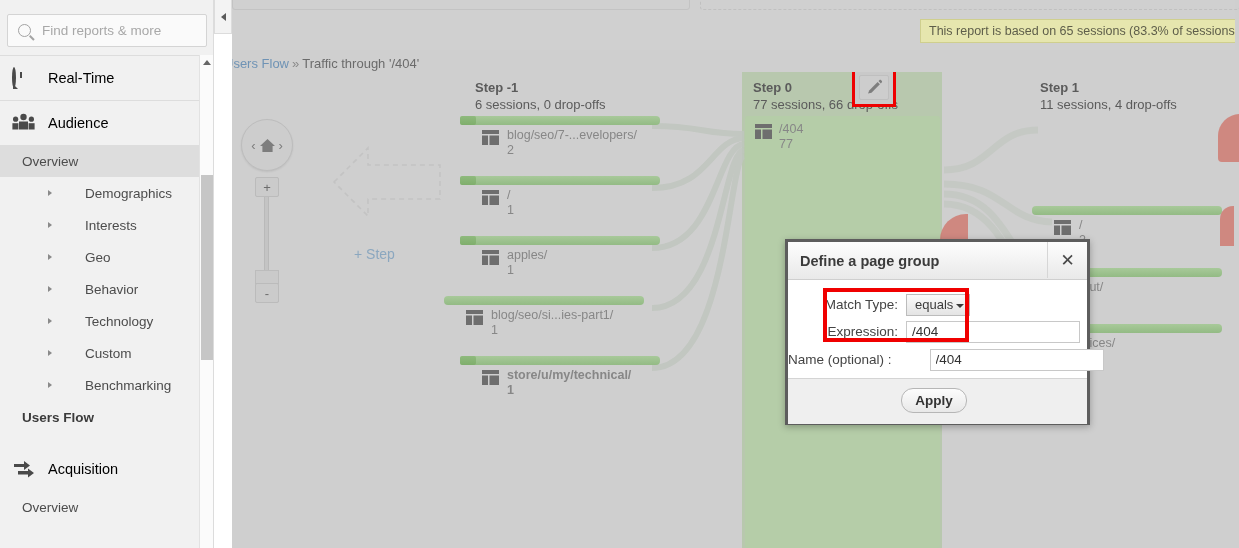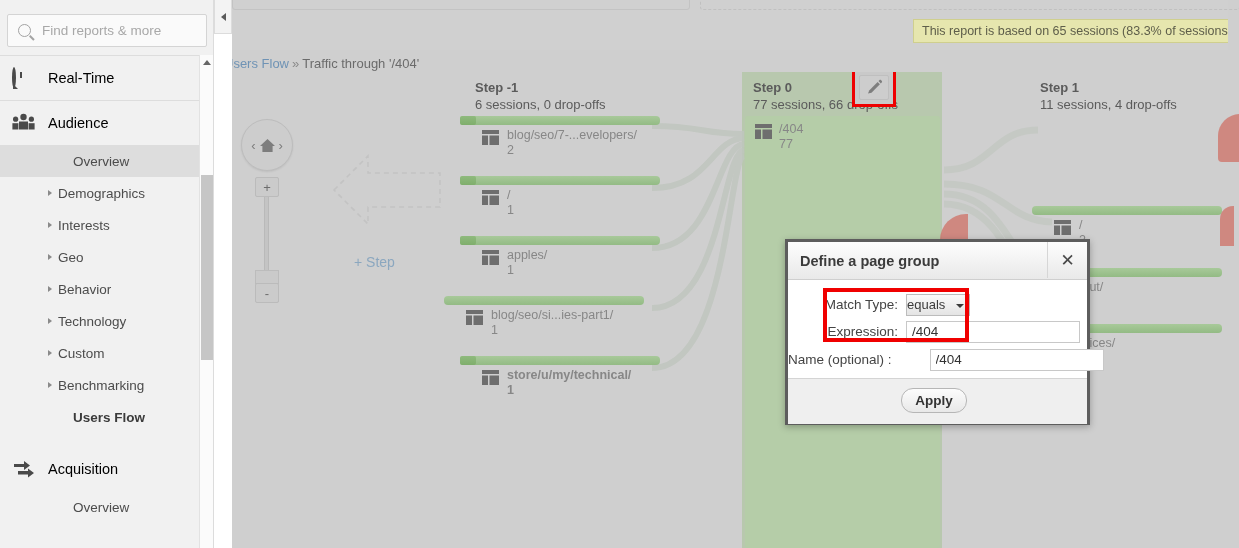--- a/index.html
+++ b/index.html
@@ -93,27 +93,27 @@
     position: relative;
   }
   .nav-group .glabel {
     font-size: 14.5px;
     color: #000000;
   }
   .nav-item {
     height: 32px;
     display: flex;
     align-items: center;
-    padding-left: 73px;
+    padding-left: 22px;
     box-sizing: border-box;
     font-size: 13.5px;
     color: #4c4c4c;
     cursor: pointer;
   }
-  .nav-item.indent { padding-left: 48px; }
+  .nav-item.indent { padding-left: 48px; gap: 27px; }
   .nav-item.active {
     background: #dddddd;
   }
   .nav-item.bold {
     font-weight: bold;
     color: #3b3b3b;
   }
   .caret {
     width: 0; height: 0;
     border-left: 4.5px solid #8a8a8a;
@@ -200,20 +200,21 @@
     left: 232px; top: 0;
     width: 1007px; height: 548px;
     background: #cfcfcf;
     overflow: hidden;
   }
   #top-strip {
     position: absolute;
     left: 0; top: 0;
     width: 996px; height: 50px;
     background: #d0d0d0;
+    padding-left: 7px;
   }
   .ghost-panel {
     position: absolute;
     top: -34px;
     height: 44px;
     border: 1px dashed #c0c0c0;
     border-radius: 3px;
     box-sizing: border-box;
   }
   #ghost-a { left: 0; width: 458px; border-style: solid; border-color: #c3c3c3; }
@@ -302,21 +303,21 @@
     position: absolute;
     left: 0; top: 93px;
     width: 24px; height: 14px;
     background: #cacaca;
     border: 1px solid #bcbcbc;
     box-sizing: border-box;
   }
 
   #add-step {
     position: absolute;
-    left: 100px; top: 70px;
+    left: 100px; top: 62px;
     width: 110px; height: 130px;
   }
   #add-step-arrow {
     position: absolute;
     left: 0; top: 0;
     width: 110px; height: 96px;
   }
   #add-step-label {
     position: absolute;
     left: 22px; top: 112px;
@@ -506,21 +507,21 @@
   .flabel.w { width: 110px; margin-right: 8px; }
   #match-select {
     width: 64px; height: 22px;
     background: linear-gradient(to bottom, #fbfbfb, #e4e4e4);
     border: 1px solid #bcbcbc;
     box-sizing: border-box;
     font-size: 13px;
     color: #3b3b3b;
     display: flex;
     align-items: center;
-    padding-left: 0;
+    padding-left: 8px;
     position: relative;
   }
   #match-select .dcaret {
     position: absolute;
     right: 5px; top: 9px;
     width: 0; height: 0;
     border-top: 4.5px solid #3b3b3b;
     border-left: 4px solid transparent;
     border-right: 4px solid transparent;
   }

